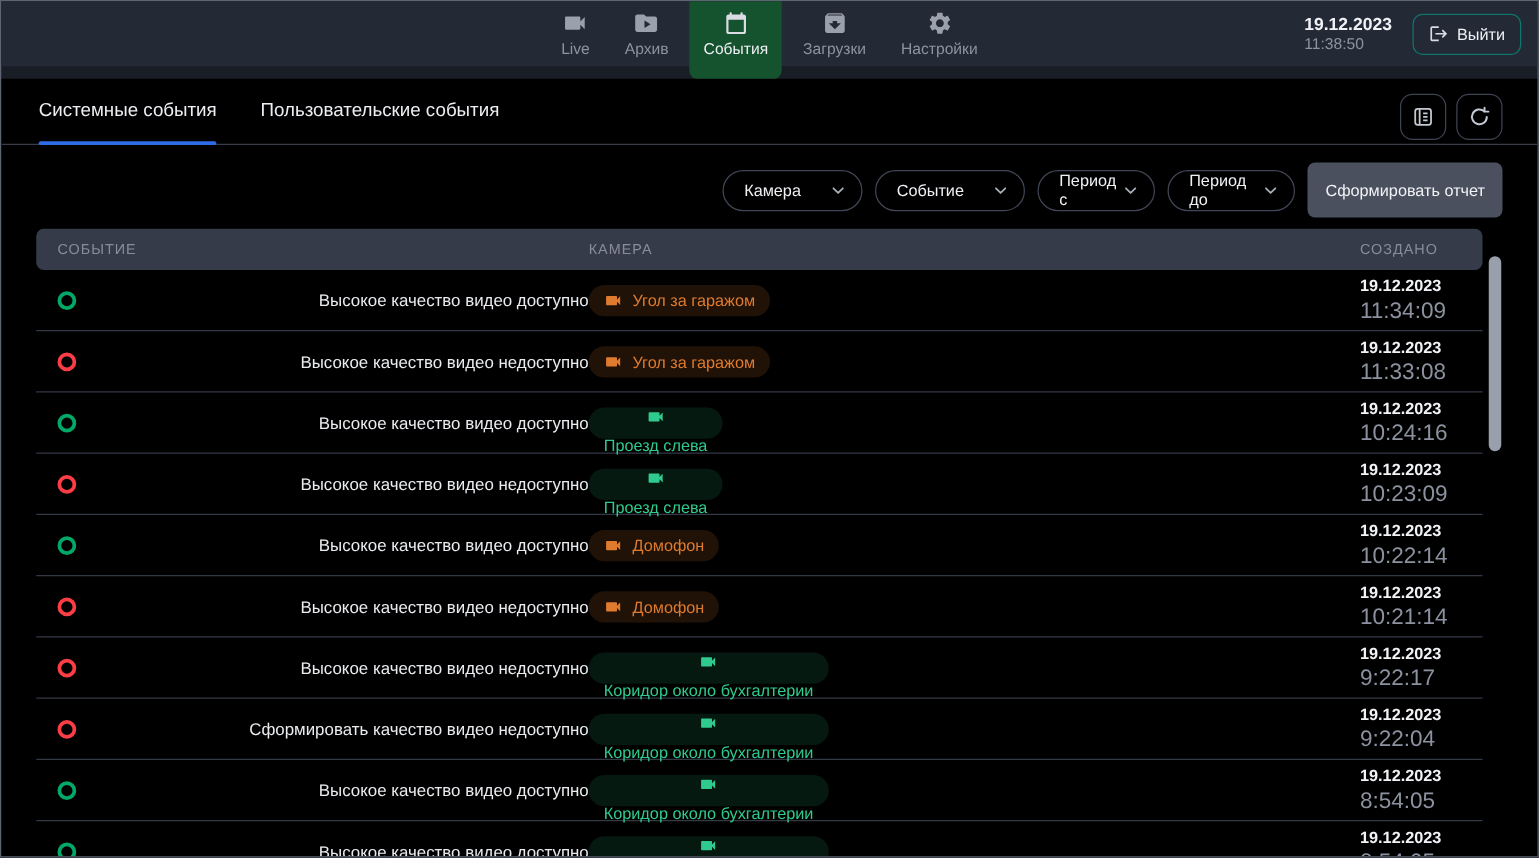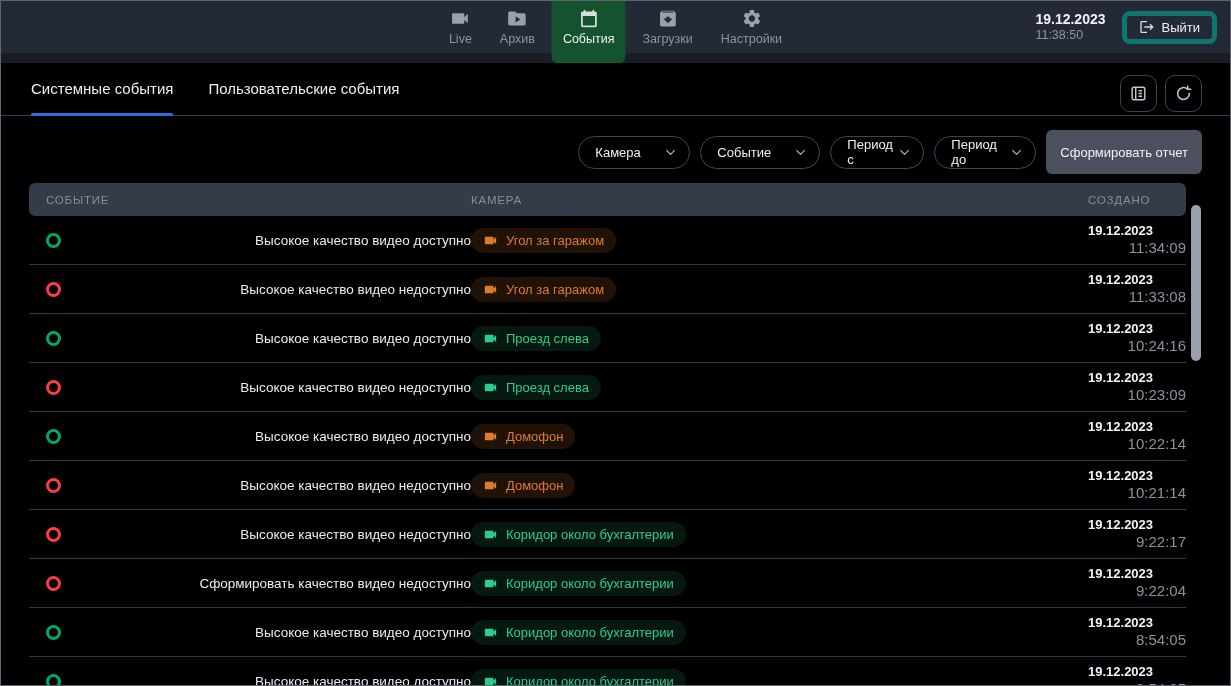--- a/index.html
+++ b/index.html
@@ -11,21 +11,21 @@
   .main-nav{position:absolute;left:50%;top:0;transform:translateX(-50%);height:52px;display:flex;align-items:center;gap:6px;}
   .nav-item{display:flex;flex-direction:column;align-items:center;justify-content:center;gap:3px;height:46px;padding:14px 11px;border-radius:8px;cursor:pointer;color:#8d93a0;}
   .nav-item .ic svg{width:21px;height:21px;display:block;fill:#9aa0ac;}
   .nav-item.active{background:#14532d;color:#eef0f4;}
   .nav-item.active .ic svg{fill:#d9dce2;}
   .nav-label{font-size:12.5px;}
   .topbar-right{position:absolute;right:13px;top:0;height:52px;display:flex;align-items:center;gap:16px;}
   .datetime{line-height:1.2;}
   .date{font-size:14px;font-weight:bold;color:#f0f2f6;}
   .time{font-size:12.5px;color:#8d93a0;}
-  .logout-btn{display:flex;align-items:center;gap:7px;height:33px;padding:0 12px;background:transparent;border:5px solid #0f766e;border-radius:8px;color:#eef0f4;font-size:13px;font-family:inherit;cursor:pointer;}
+  .logout-btn{display:flex;align-items:center;gap:7px;height:33px;padding:0 12px;background:transparent;border:1px solid #0f766e;border-radius:8px;color:#eef0f4;font-size:13px;font-family:inherit;cursor:pointer;}
   .logout-btn .ic svg{width:16px;height:16px;display:block;fill:#d9dce2;}
 
   
   .content{position:absolute;top:62px;left:0;right:0;bottom:0;background:#000000;overflow:hidden;}
   .tabs-row{position:relative;height:52px;border-bottom:1px solid #383d49;}
   .tabs{display:flex;padding-left:30px;gap:35px;height:100%;}
   .tab{position:relative;font-size:15px;color:#eceef2;padding:17px 0 15px;cursor:pointer;white-space:nowrap;}
   .tab.active::after{content:"";position:absolute;left:0;right:0;bottom:-1px;height:3px;background:#2e6ce5;border-radius:2px;}
   .tab-actions{position:absolute;right:28px;top:12px;display:flex;gap:8px;}
   .icon-btn{width:37px;height:37px;border:1px solid #3d4350;border-radius:10px;background:transparent;display:flex;align-items:center;justify-content:center;cursor:pointer;padding:0;}
@@ -47,24 +47,24 @@
   .rows{margin-left:28px;width:1157px;}
   .row{height:49px;box-sizing:border-box;display:grid;grid-template-columns:442px 617px 98px;align-items:center;border-bottom:1px solid #343946;cursor:default;}
   .event-cell{display:flex;align-items:center;gap:12px;padding-left:17px;justify-content:space-between;}
   .dot{width:9px;height:9px;border-radius:50%;border:3px solid;flex:0 0 auto;}
   .dot.ok{border-color:#00a968;}
   .dot.error{border-color:#fb3d46;}
   .event-text{font-size:13.5px;color:#e9ebef;}
   .badge{display:inline-flex;align-items:center;gap:8px;height:25px;padding:0 12px;border-radius:13px;font-size:13px;cursor:pointer;}
   .badge .ic svg{width:15px;height:15px;display:block;fill:currentColor;}
   .badge.orange{color:#df7b2e;background:rgba(223,123,46,0.15);}
-  .badge.green{color:#2fcb8e;background:rgba(47,203,142,0.12);}
+  .badge.green{color:#2fcb8e;background:rgba(47,203,142,0.12);flex-direction:column;}
   .created-cell{line-height:1.25;}
   .c-date{font-size:13px;font-weight:bold;color:#f1f3f6;}
-  .c-time{font-size:15px;color:#8b919e;text-align:right;}
+  .c-time{font-size:18px;color:#8b919e;}
 
   .scrollbar-thumb{position:absolute;right:29px;top:142px;width:10px;height:156px;border-radius:5px;background:#99a0ac;cursor:pointer;}
   .ic{display:inline-flex;}
 </style>
 </head>
 <body>
 
 <div class="app">
 
   <header class="topbar">

